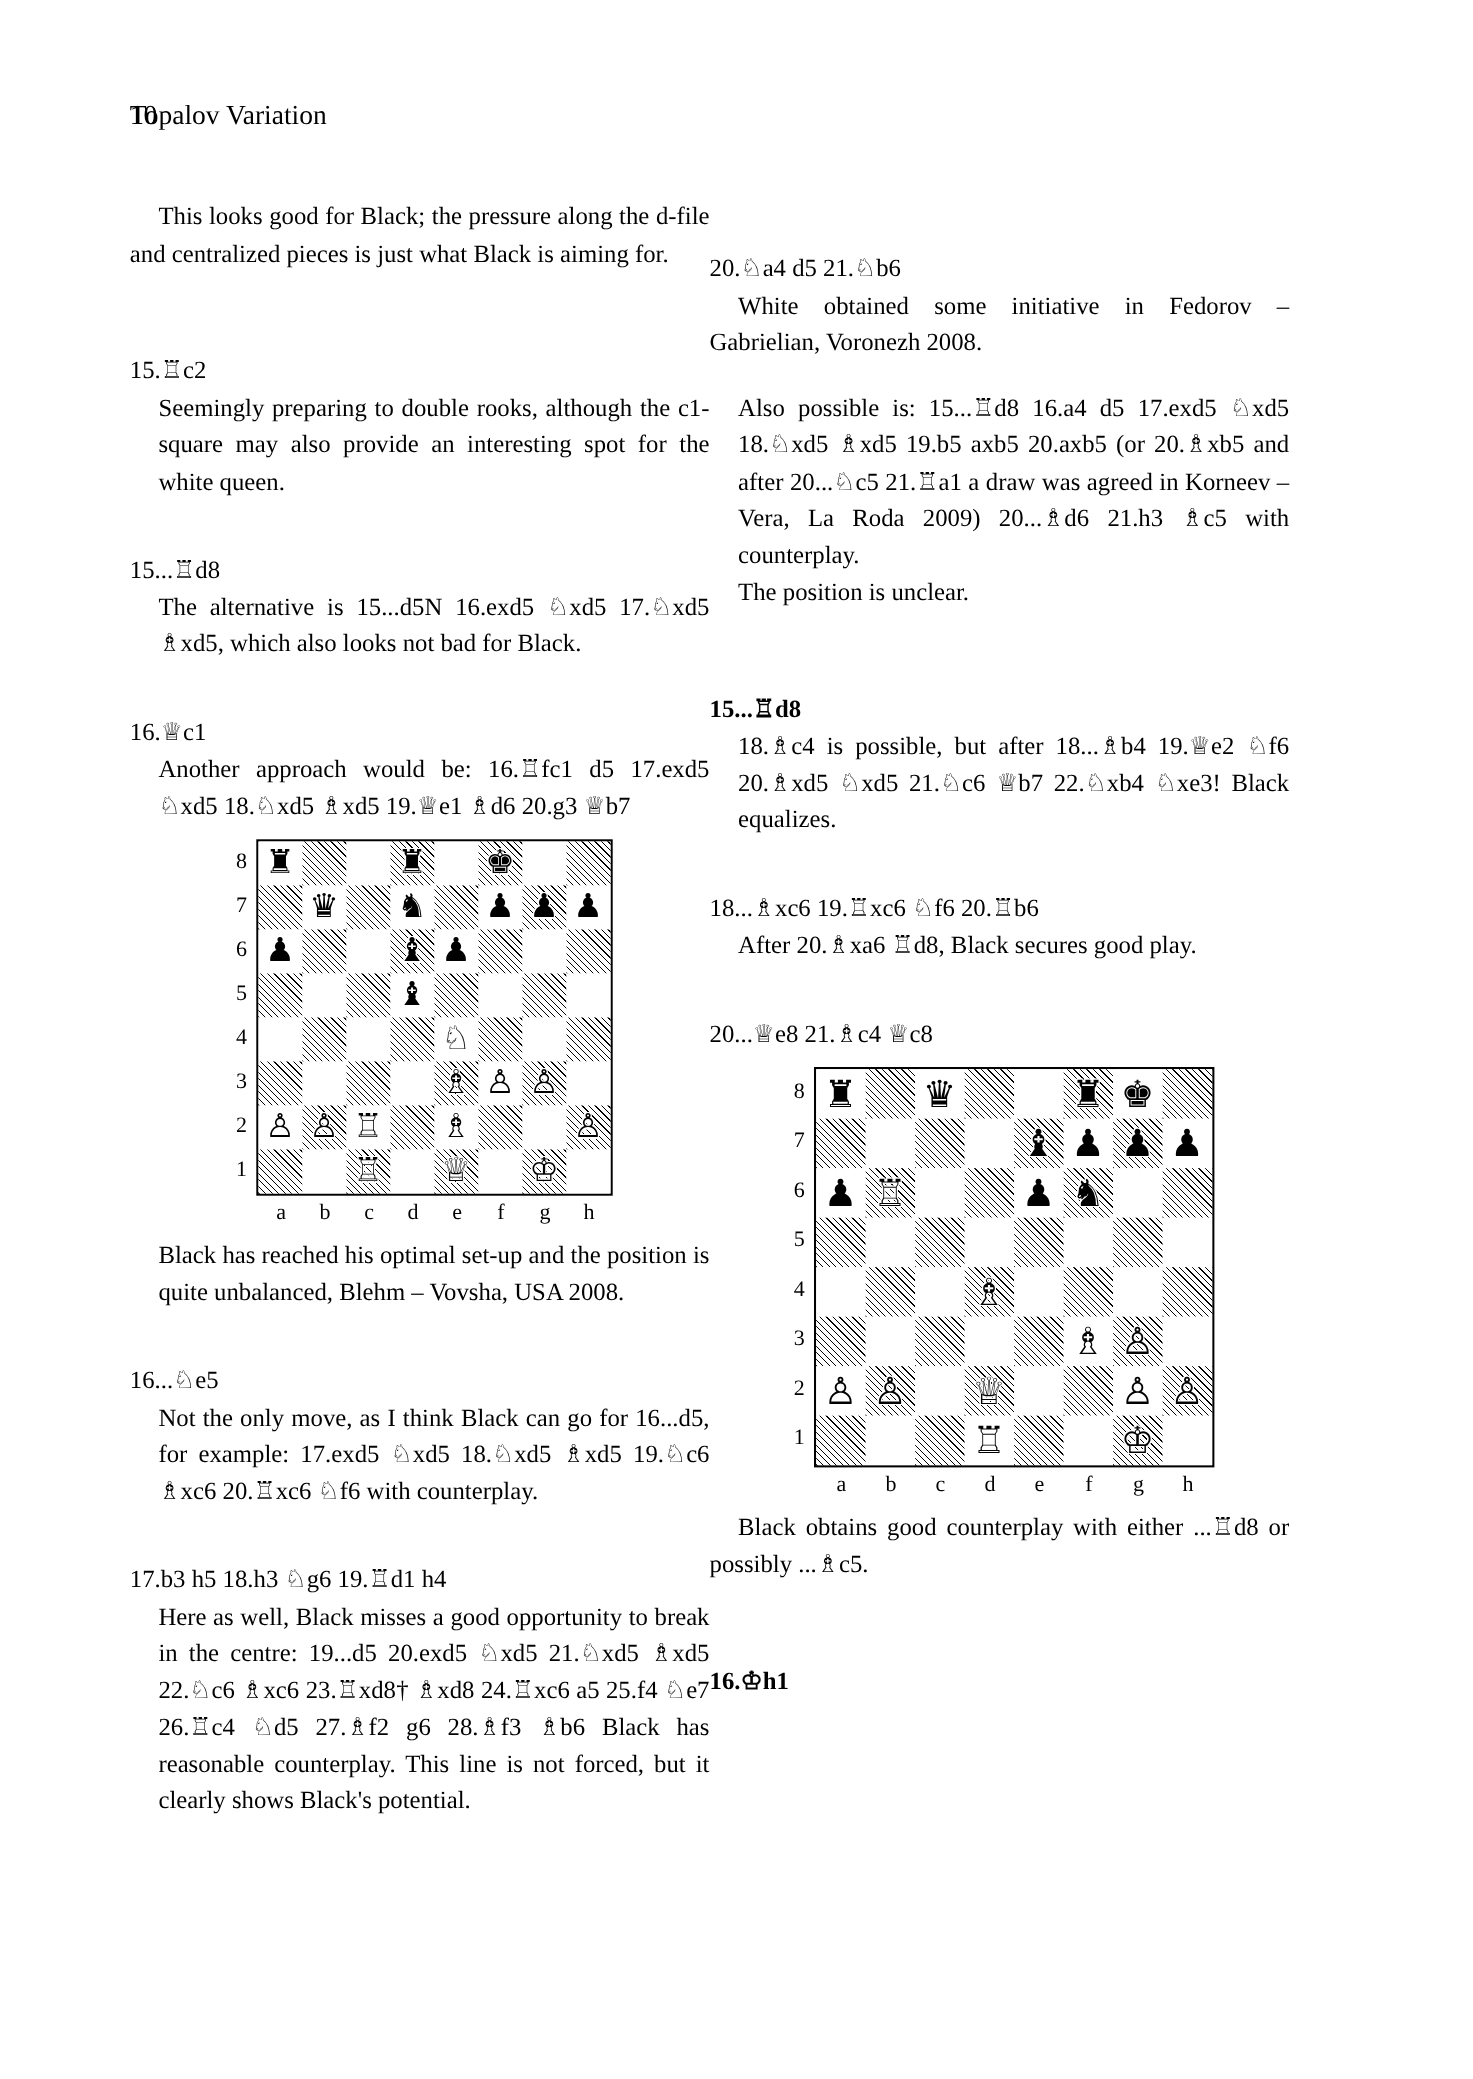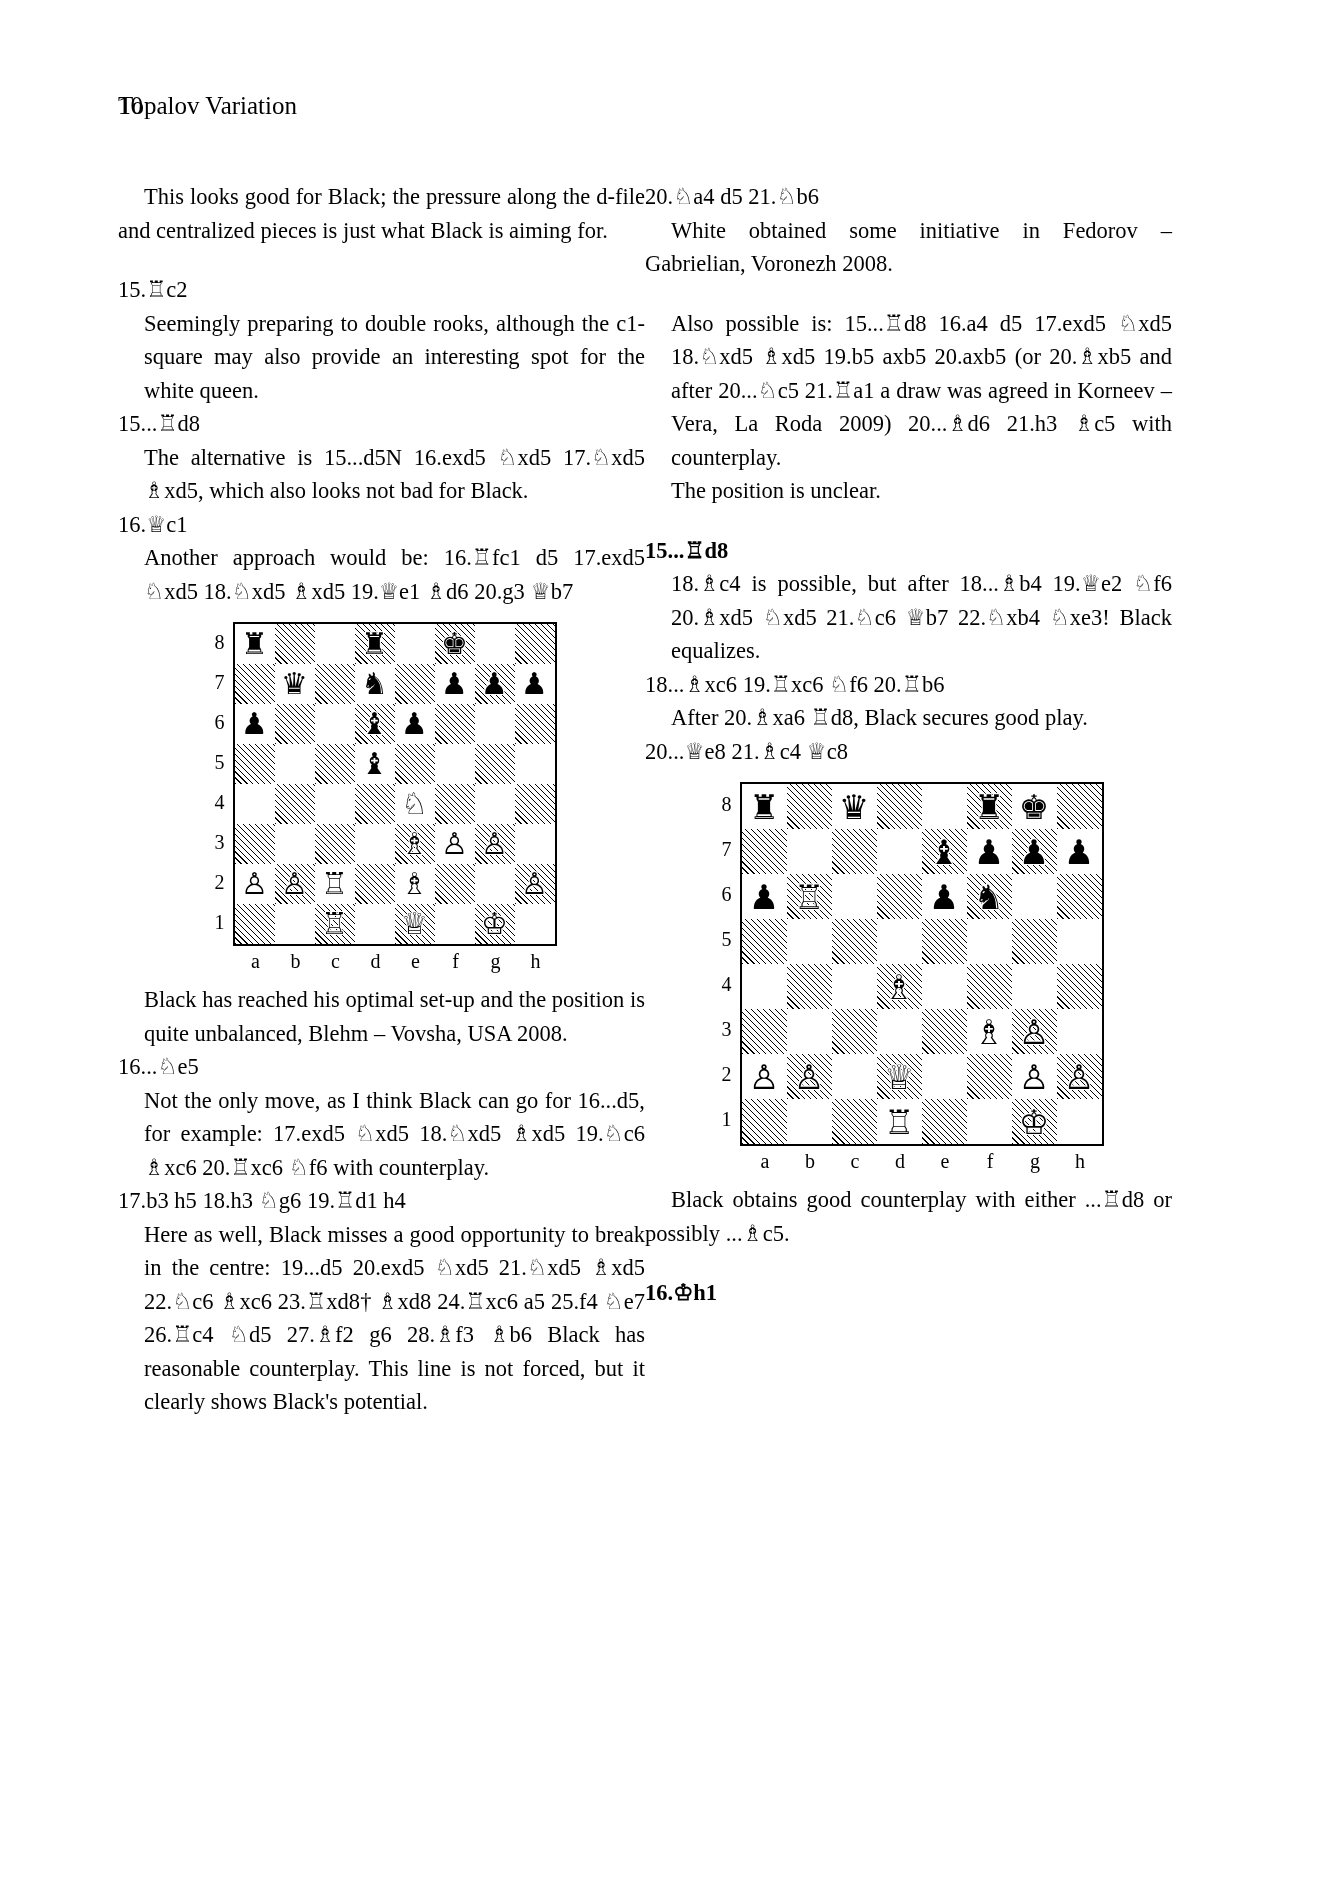--- a/index.html
+++ b/index.html
@@ -64,20 +64,21 @@
     hyphens: auto;
   }
   p.indent {
     text-indent: 26px;
   }
   p.hang {
     padding-left: 26px;
   }
   p.flush {
     text-indent: 0;
+    margin-top: 47px;
   }
   .gap-md { height: 26px; }
   .bold { font-weight: bold; }
   
   .board-wrap {
     margin: 14px 0 10px 0;
     display: flex;
     flex-direction: column;
     align-items: center;
   }

